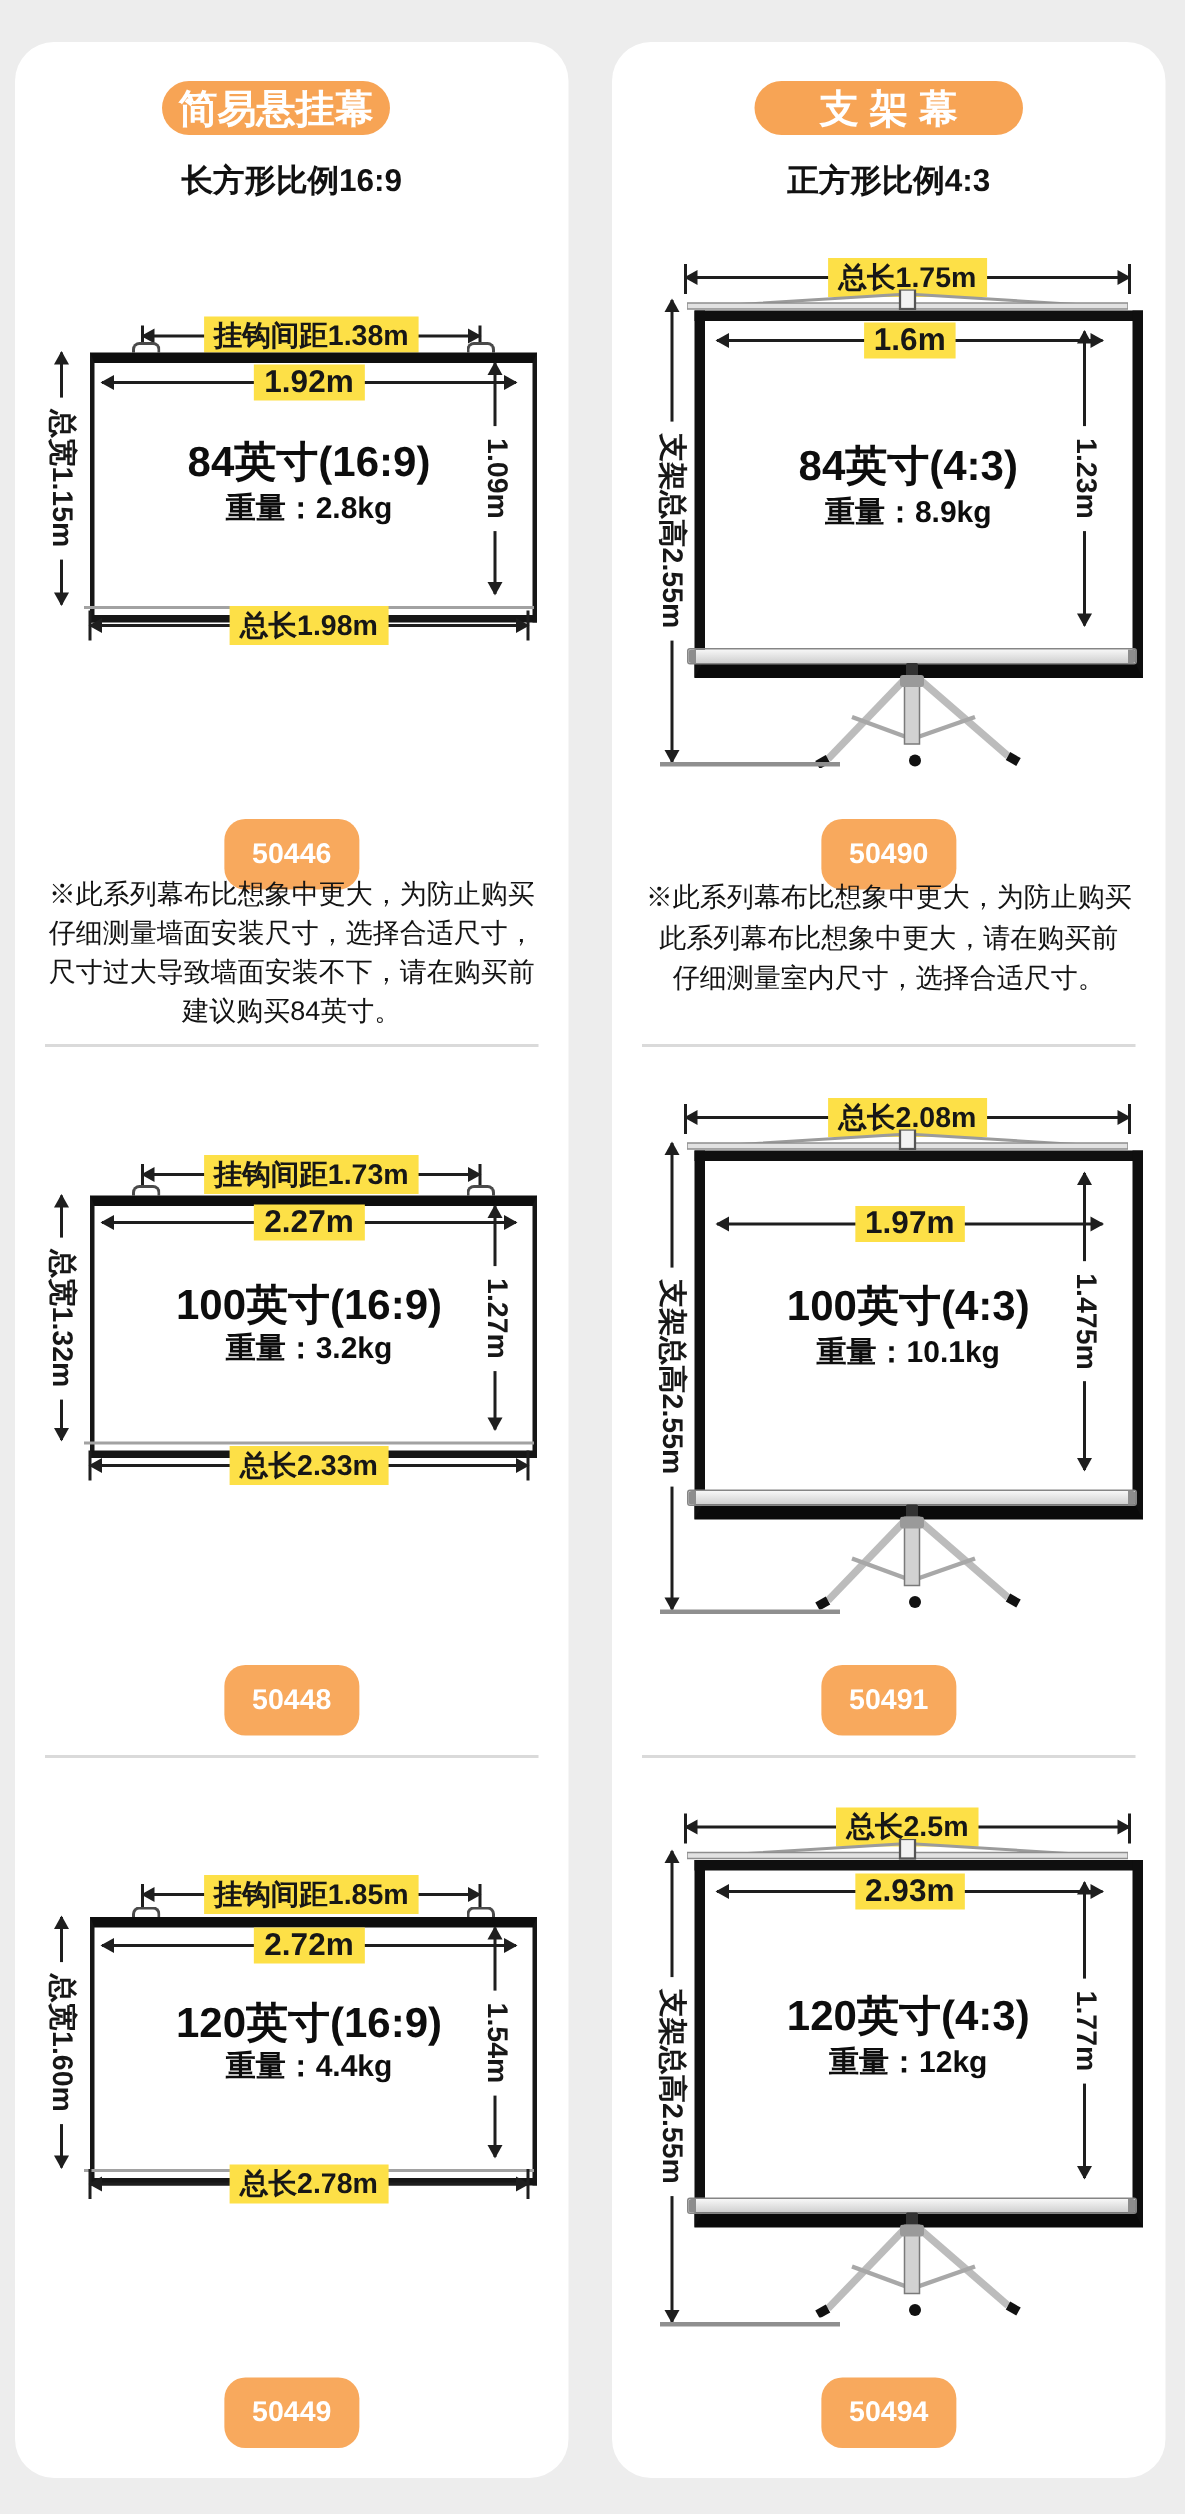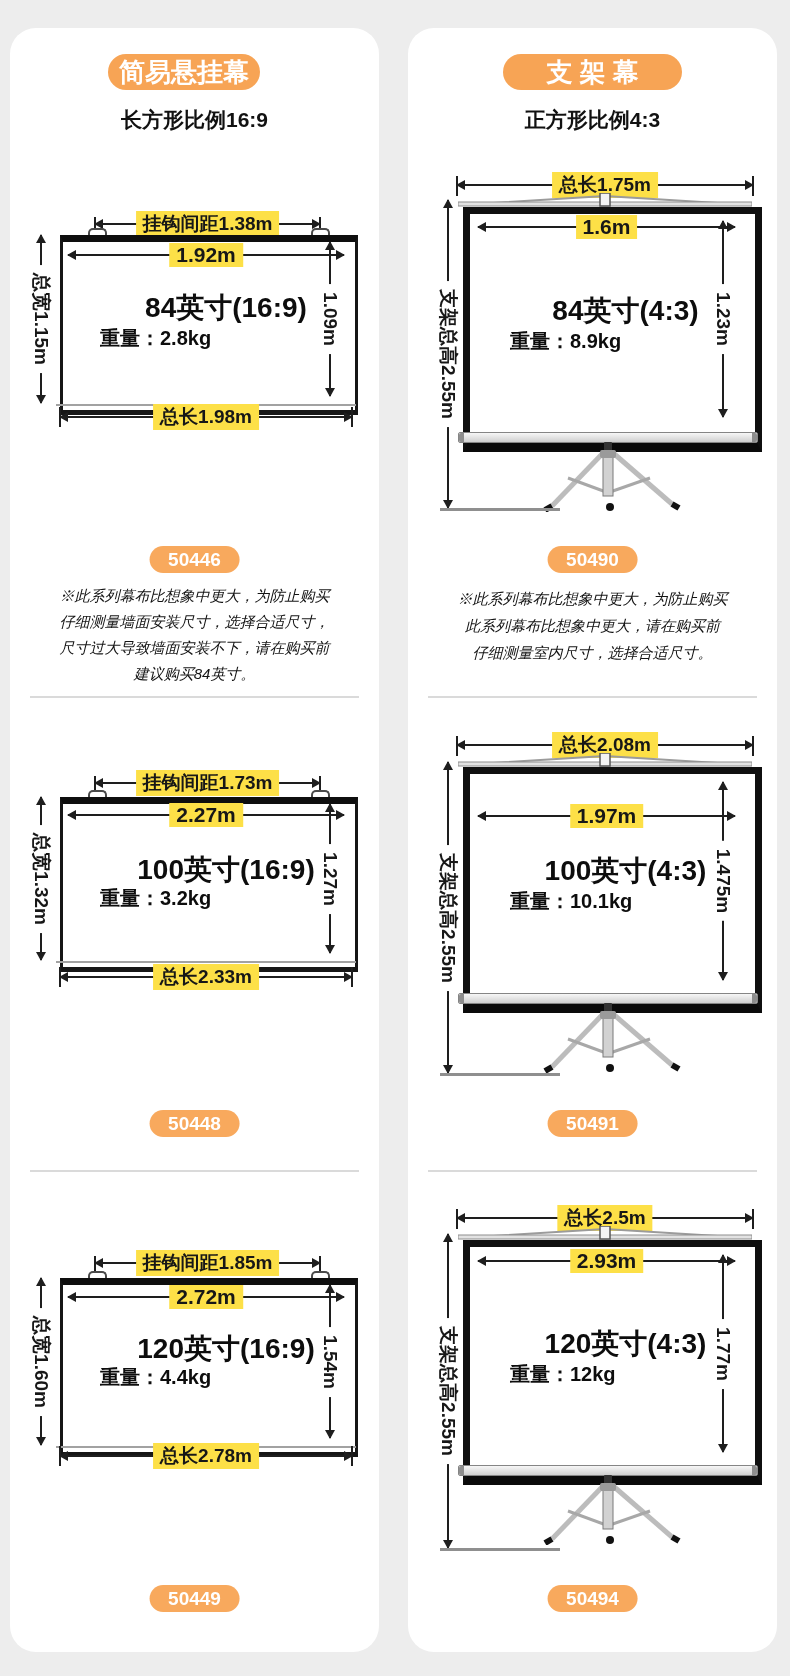--- a/index.html
+++ b/index.html
@@ -76,33 +76,33 @@
   }
   .case-cap-l, .case-cap-r { position:absolute; top:0; width:5px; height:100%; background:#8d8d8d; }
   .case-cap-l { left:0; border-radius:2px 0 0 2px; }
   .case-cap-r { right:0; border-radius:0 2px 2px 0; }
   .knob { position:absolute; width:8px; height:9px; background:#333; border-radius:1px; }
   .ground { position:absolute; height:3px; background:#8f8f8f; }
   .tripod { position:absolute; }
 
   .size-label {
     position:absolute; text-align:center; font-weight:bold;
-    font-size:28px; color:#0d0d0d; white-space:nowrap;margin-left:20px;
+    font-size:28px; color:#0d0d0d; white-space:nowrap;
   }
   .weight-label {
-    position:absolute; text-align:left; font-weight:bold;
-    font-size:20px; color:#0d0d0d; white-space:nowrap;padding-left:40px;
+    position:absolute; text-align:center; font-weight:bold;
+    font-size:20px; color:#0d0d0d; white-space:nowrap;
   }
   .code-badge {
     position:absolute; left:50%; transform:translateX(-50%);
     background:#F8A95D; color:#fff; font-weight:bold; font-size:19px;
-    height:27px; line-height:27px; padding:0 19px; border-radius:14px;
+    height:27px; line-height:27px; padding:10px 19px; border-radius:14px;
   }
   .note { position:absolute; left:0; width:100%; text-align:center;
-    font-size:15px; line-height:26px; font-weight:500; color:#131313;font-style:italic; }
+    font-size:18px; line-height:26px; font-weight:500; color:#131313; }
   .note-r { line-height:27px; }
   .divider { position:absolute; left:20px; width:329px; height:2px; background:#dadada; }
 </style>
 </head>
 <body>
 
 <div class="card card-left">
   <div class="pill-header" style="left:98px;top:26px;width:152px;height:36px;line-height:36px">简易悬挂幕</div>
   <div class="subtitle" style="top:78px">长方形比例16:9</div>
 

